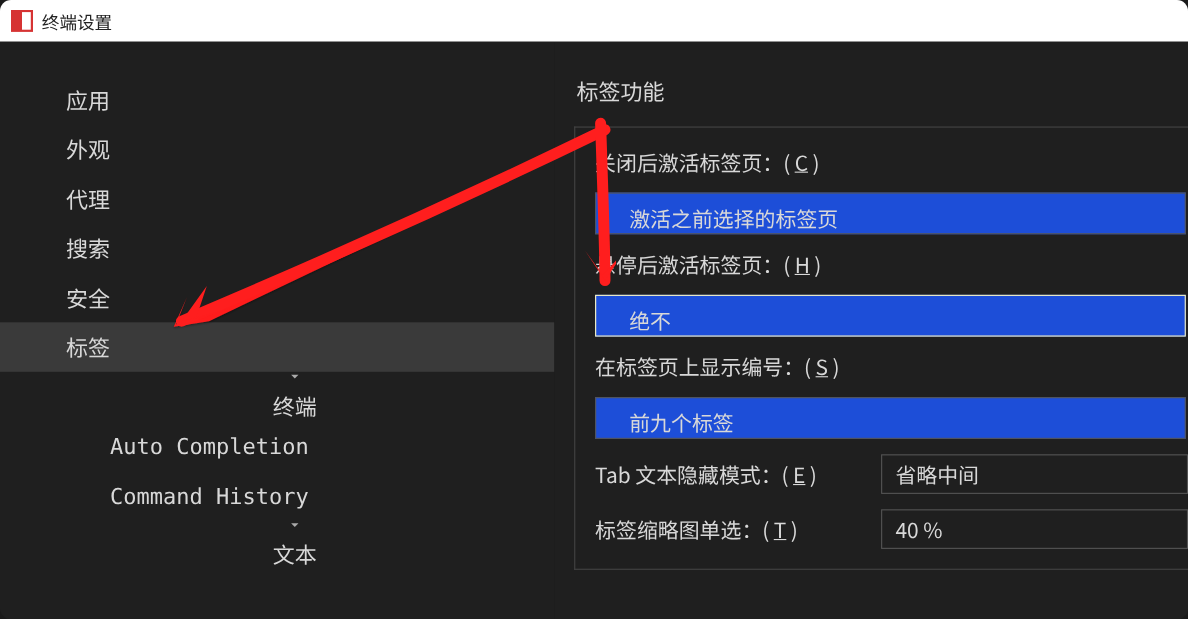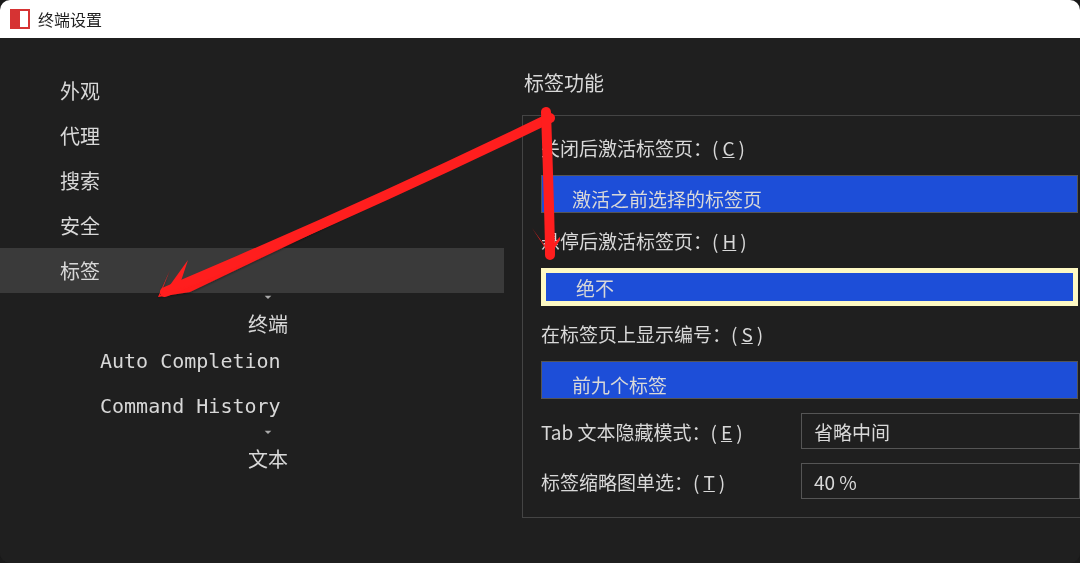--- a/index.html
+++ b/index.html
@@ -114,21 +114,21 @@
       background: #1d4ed8;
       display: flex;
       align-items: flex-end;
       padding: 0 30px;
       font-size: 19px;
       color: #d8d8d8;
       cursor: pointer;
       width: calc(100% - 2px);
     }
     .combobox.focused {
-      border: 5px solid #fef9c3;
+      border: 1px solid #fef9c3;
     }
     .form-row {
       display: flex;
       align-items: center;
       gap: 30px;
     }
     .form-row .form-label {
       min-width: 230px;
     }
     .small-combo {
@@ -157,20 +157,23 @@
     <svg viewBox="0 0 20 20">
         <rect x="1" y="1" width="18" height="18" fill="#fff" stroke="#d63333" stroke-width="2"></rect>
         <rect x="1" y="1" width="9" height="18" fill="#d63333"></rect>
       </svg>
   </span>
   <span class="titlebar-title">终端设置</span>
 </div>
 
 <div class="main">
   <div class="sidebar">
+    <div class="sidebar-item">
+        <span>应用</span>
+      </div>
     <div class="sidebar-item">
         <span>外观</span>
       </div>
     <div class="sidebar-item">
         <span>代理</span>
       </div>
     <div class="sidebar-item">
         <span>搜索</span>
       </div>
     <div class="sidebar-item">

